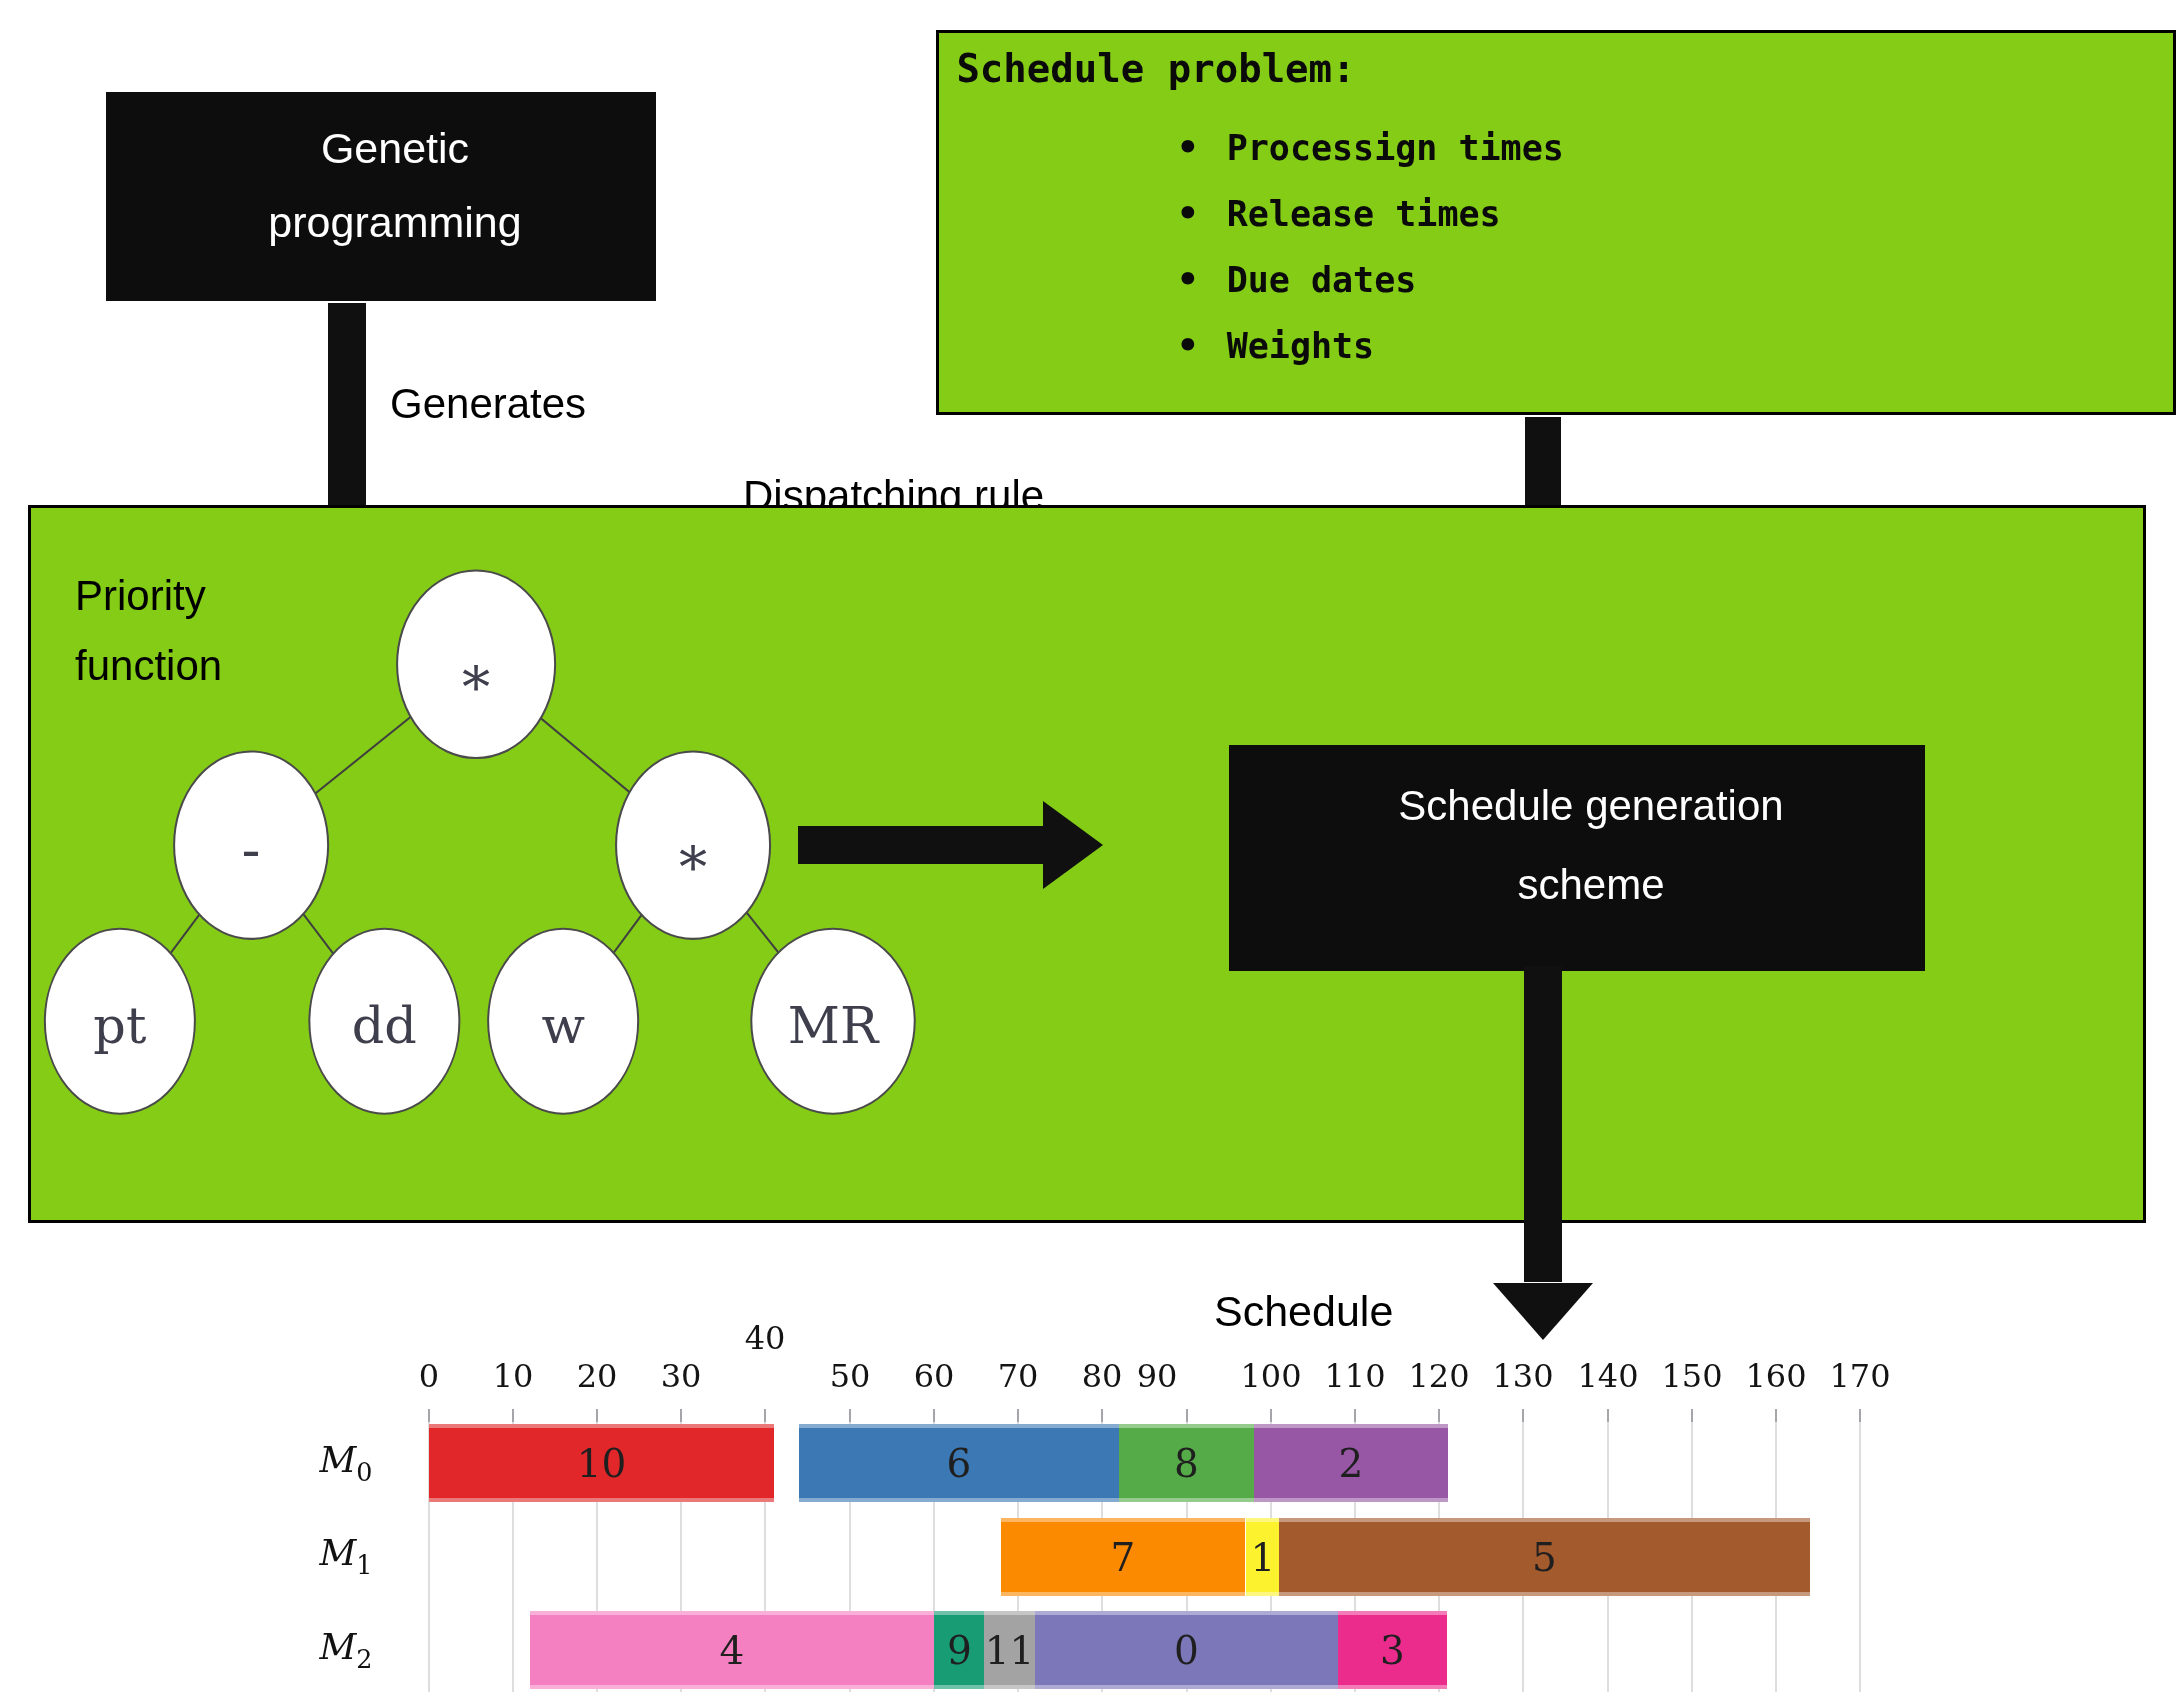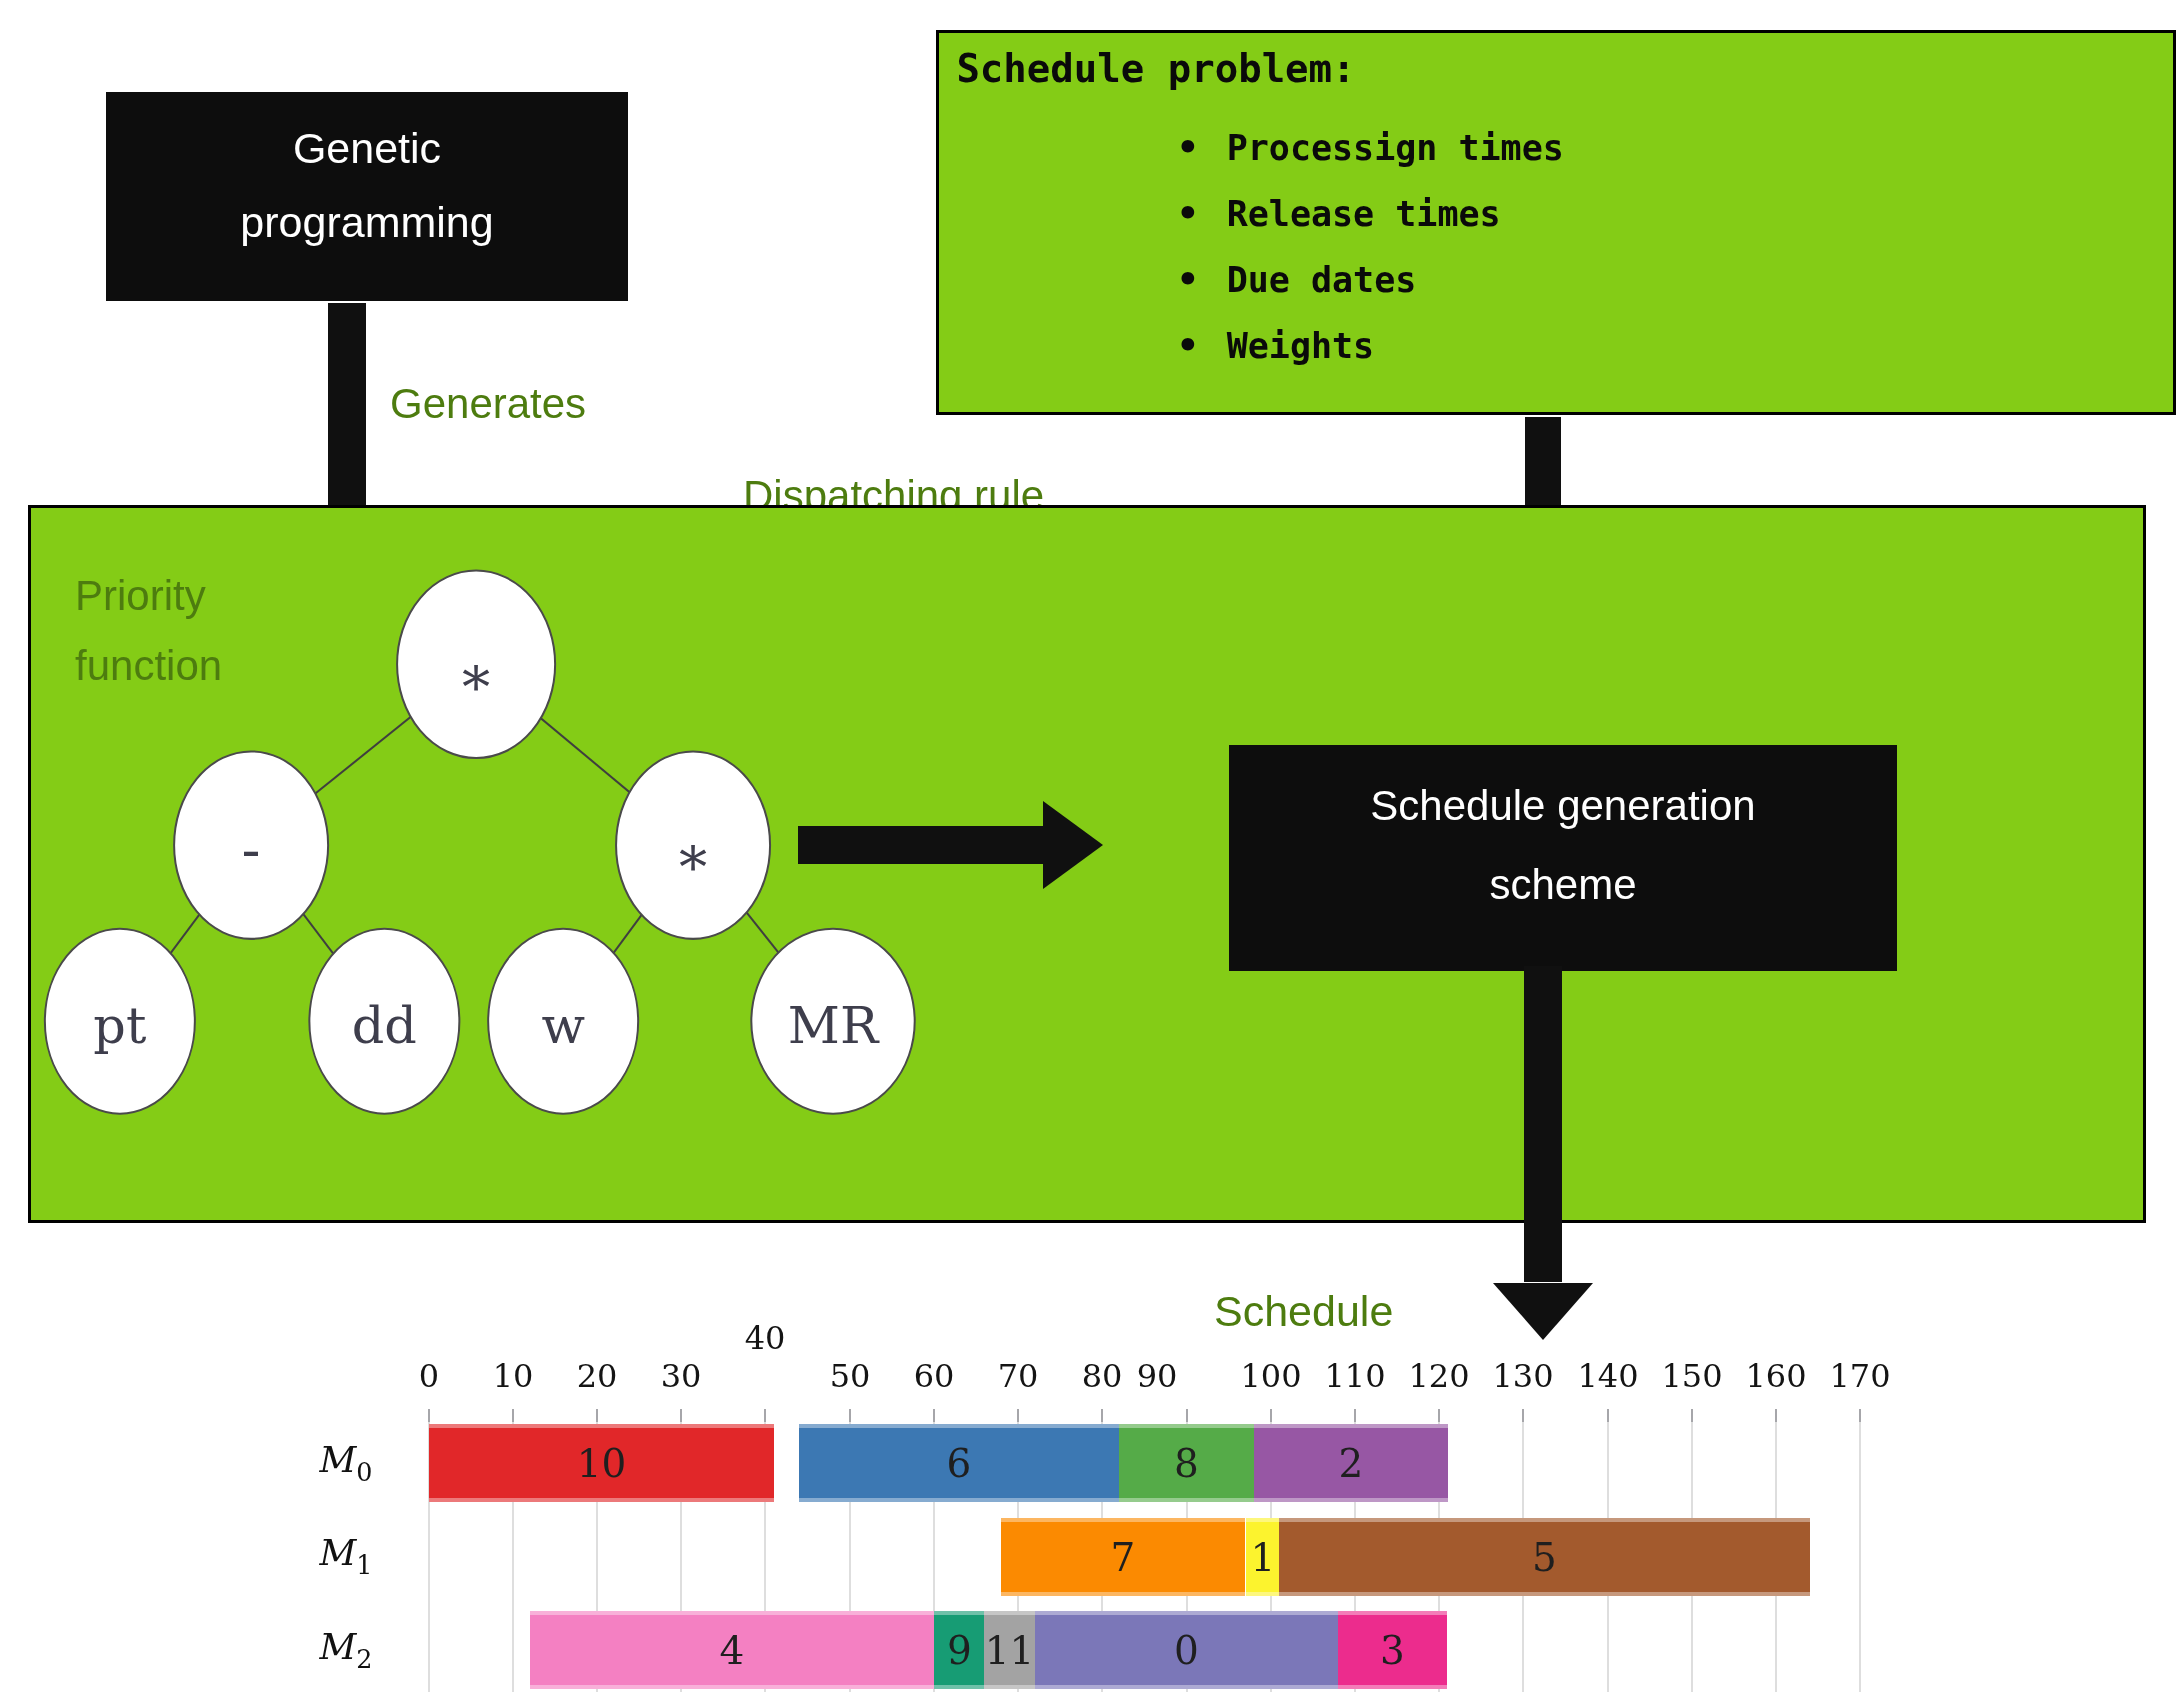--- a/index.html
+++ b/index.html
@@ -1,35 +1,35 @@
 <!DOCTYPE html>
 <html style="font-size:10.7px"><head>
 <meta charset="utf-8">
 <style>
   html,body{margin:0;padding:0;background:#ffffff;}
   #canvas{position:relative;width:2183px;height:1707px;background:#ffffff;overflow:hidden;
           font-family:"Liberation Sans",sans-serif;}
   .abs{position:absolute;}
 
   
-  .blackbox{background:#0d0d0d;color:#ffffff;text-align:center;}
+  .blackbox{background:#0d0d0d;color:#ffffff;text-align:center;padding-left:28px;}
   .blackbox .bline{display:block;}
 
   
   .outline{border:3.3px solid #000000;background:#84cc16;box-sizing:border-box;}
 
   
   .stem{position:absolute;background:#101010;}
   .head{position:absolute;width:0;height:0;}
   .head-down{border-left:50px solid transparent;border-right:50px solid transparent;border-top:57px solid #101010;}
   .head-down-sm{border-left:37px solid transparent;border-right:37px solid transparent;border-top:48px solid #101010;}
   .head-right{border-top:44px solid transparent;border-bottom:44px solid transparent;border-left:60px solid #101010;}
 
   
-  .lbl{color:#4d7c0f;white-space:nowrap;}
+  .lbl{color:#000000;white-space:nowrap;}
   .gp-text{font-size:43px;line-height:74px;padding-top:19px;}
   .sgs-text{font-size:42px;line-height:79px;padding-top:21.4px;}
   .big-label{font-size:42px;}
   .two-line{font-size:42px;line-height:70px;}
 
   
   .sp-title{position:absolute;left:17.4px;top:13.4px;font-family:"DejaVu Sans Mono",monospace;
             font-weight:700;font-size:39px;color:#0a0a0a;white-space:nowrap;}
   .sp-items{position:absolute;left:238px;top:82px;}
   .sp-item{display:flex;align-items:center;height:66px;font-family:"DejaVu Sans Mono",monospace;

